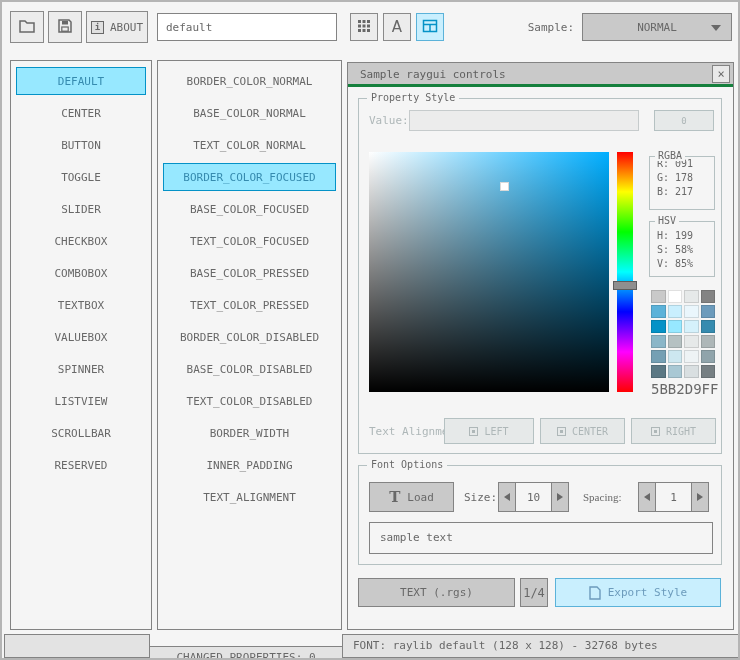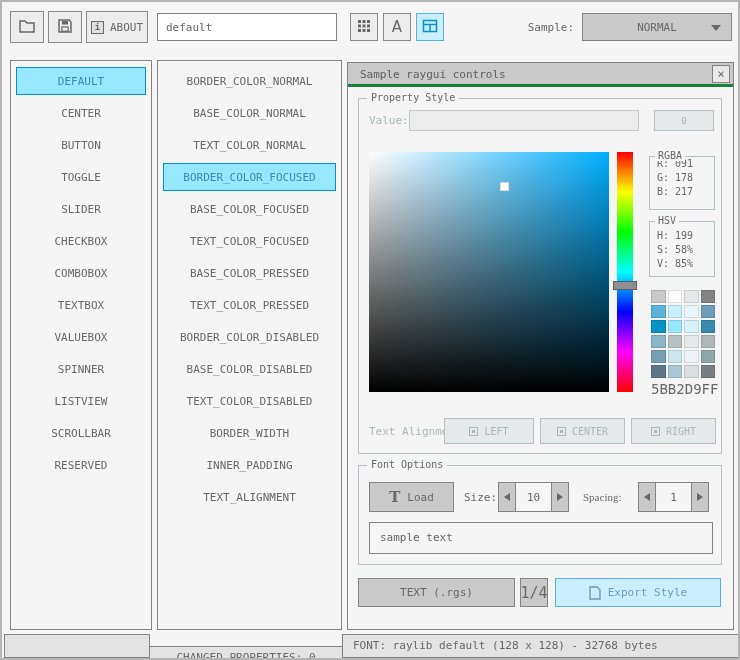--- a/index.html
+++ b/index.html
@@ -267,21 +267,21 @@
         </div>
 
       <div class="abs samplebox" style="left:10px;top:56px;width:344px;height:32px;">
         <span>sample text</span>
       </div>
     </div>
 
     <div class="abs btn flexc" style="left:10px;top:515px;width:157px;height:29px;">
       <span>TEXT (.rgs)</span>
     </div>
-    <div class="abs btn flexc" style="left:172px;top:515px;width:28px;height:29px;font-size:15px;">
+    <div class="abs btn flexc" style="left:172px;top:515px;width:28px;height:29px;font-size:12px;">
       <span>1/4</span>
     </div>
     <div class="abs btn-foc flexc" style="left:207px;top:515px;width:166px;height:29px;">
       <span style="margin-right:7px;display:inline-flex;">
         <svg width="12" height="14" viewBox="0 0 12 14">
             <path d="M1 1 h7 l3 3 v9 H1 z" fill="none" stroke="#6c9bbc" stroke-width="1.4"></path>
           </svg>
       </span>
       <span>Export Style</span>
     </div>

